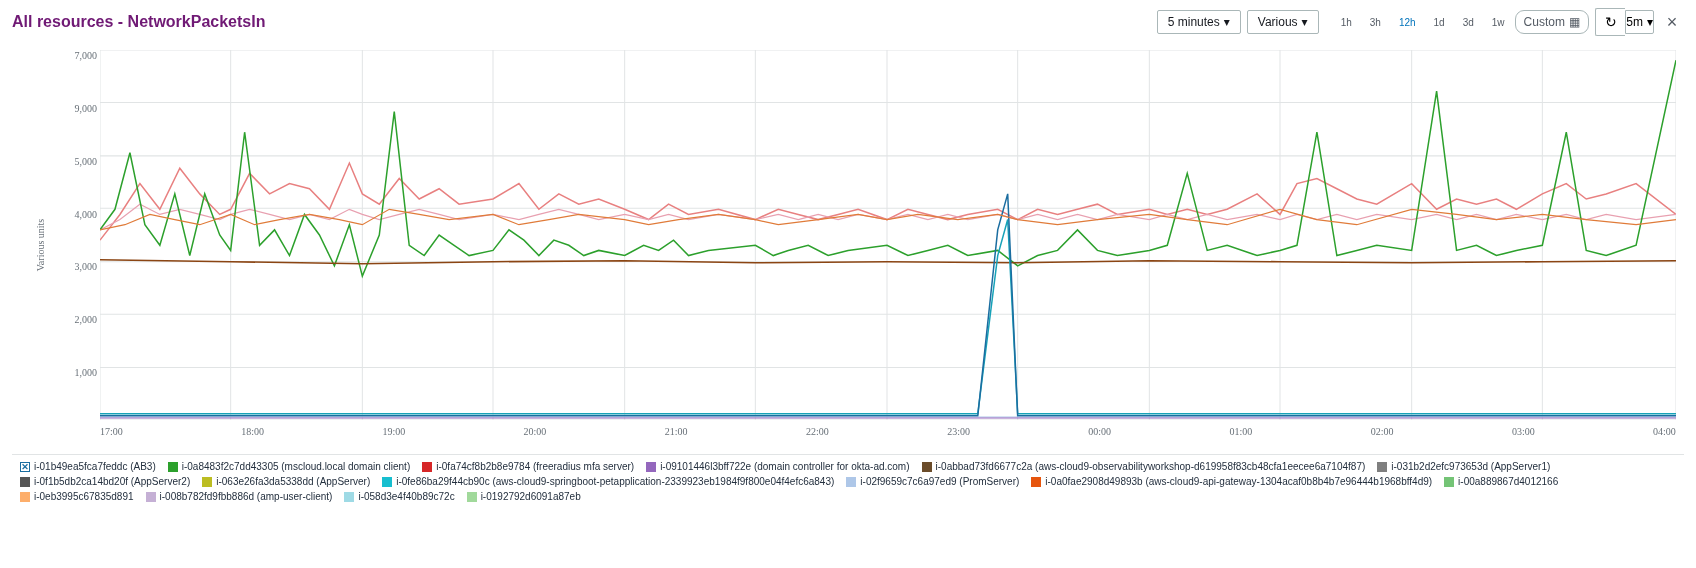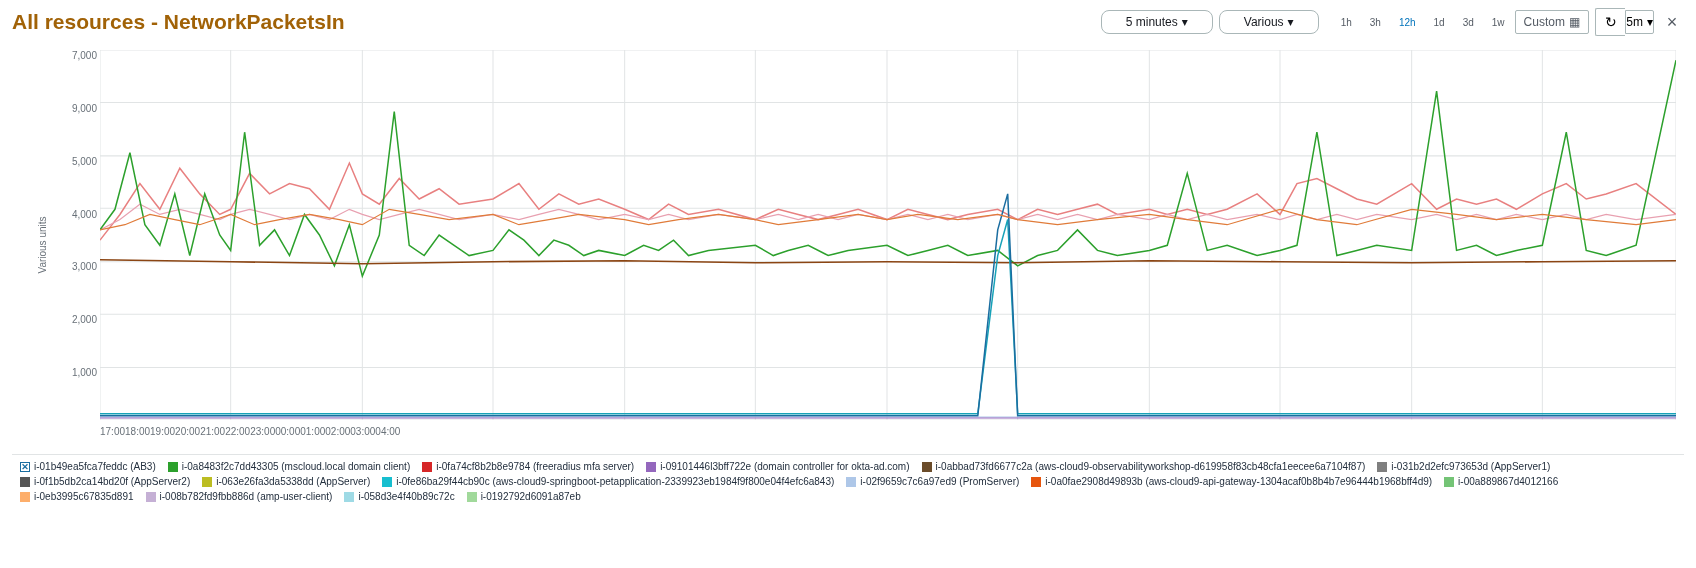--- a/index.html
+++ b/index.html
@@ -18,36 +18,36 @@
       position: relative;
       padding: 8px 12px;
     }
     .header {
       display: flex;
       align-items: center;
       justify-content: space-between;
       margin-bottom: 4px;
     }
     .title {
-      font-size: 21px;
+      font-size: 16px;
       font-weight: 600;
-      color: #a16207;
+      color: #701a75;
     }
     .controls {
       display: flex;
       align-items: center;
       gap: 6px;
     }
     .dropdown-btn {
       display: flex;
       align-items: center;
       gap: 4px;
-      padding: 4px 24px;
+      padding: 4px 10px;
       border: 1px solid #aab7b8;
-      border-radius: 8px;
+      border-radius: 2px;
       background: #fff;
       cursor: pointer;
       font-size: 12px;
       color: #16191f;
     }
     .time-range-group {
       display: flex;
       align-items: center;
       gap: 2px;
       margin-left: 8px;
@@ -64,21 +64,21 @@
     .time-btn.active {
       color: #0073bb;
       font-weight: 400;
     }
     .custom-btn {
       display: flex;
       align-items: center;
       gap: 4px;
       padding: 4px 8px;
       border: 1px solid #aab7b8;
-      border-radius: 2px;
+      border-radius: 9px;
       background: #fff;
       cursor: pointer;
       font-size: 12px;
       color: #545b64;
     }
     .refresh-dropdown {
       display: flex;
       align-items: center;
       gap: 0;
     }
@@ -115,20 +115,21 @@
       background: none;
       border: none;
       cursor: pointer;
       font-size: 18px;
       color: #545b64;
     }
     .chart-area {
       position: relative;
       height: 410px;
       margin-top: 4px;
+      font-family: Liberation Serif, serif;
     }
     .y-tick {
       font-size: 10px;
       color: #687078;
     }
     .x-tick {
       font-size: 10px;
       color: #687078;
     }
     .grid-line {
@@ -259,21 +260,21 @@
       <polyline fill="none" stroke="#17a2b8" stroke-width="1.5" points="0,354 131,354 263,354 394,354 526,354 657,354 789,354 860,354 880,354 900,200 910,165 920,354 1052,354 1183,354 1315,354 1446,354 1580,354"></polyline>
 
       <polyline fill="none" stroke="#1a6da0" stroke-width="1.5" points="0,356 131,356 263,356 394,356 526,356 657,356 789,356 860,356 880,356 900,175 910,140 920,356 1052,356 1183,356 1315,356 1446,356 1580,356"></polyline>
 
       <polyline fill="none" stroke="#aec7e8" stroke-width="1" points="0,357 1580,357"></polyline>
       <polyline fill="none" stroke="#9467bd" stroke-width="1" points="0,358 1580,358"></polyline>
 
       <polyline fill="none" stroke="#e07b39" stroke-width="1.2" points="0,175 25,170 50,160 75,165 100,170 131,160 155,170 180,165 210,160 240,165 263,170 290,155 320,160 350,165 394,160 420,170 450,165 480,160 526,165 550,170 580,165 620,160 657,165 680,170 720,165 760,160 789,165 820,160 860,165 900,160 920,165 960,170 1000,165 1052,160 1090,165 1130,170 1183,155 1220,165 1260,170 1315,155 1360,160 1400,165 1446,160 1490,165 1540,170 1580,165"></polyline>
     </svg>
 
-    <div style="position:absolute;bottom:0;left:88px;right:8px;display:flex;height:28px;align-items:flex-start;padding-top:4px;margin-top:8px;">
+    <div style="position:absolute;bottom:0;left:88px;right:8px;display:flex;justify-content:space-between;height:28px;align-items:flex-start;padding-top:4px;margin-top:8px;">
       <span class="x-tick">17:00</span>
       <span class="x-tick">18:00</span>
       <span class="x-tick">19:00</span>
       <span class="x-tick">20:00</span>
       <span class="x-tick">21:00</span>
       <span class="x-tick">22:00</span>
       <span class="x-tick">23:00</span>
       <span class="x-tick">00:00</span>
       <span class="x-tick">01:00</span>
       <span class="x-tick">02:00</span>

